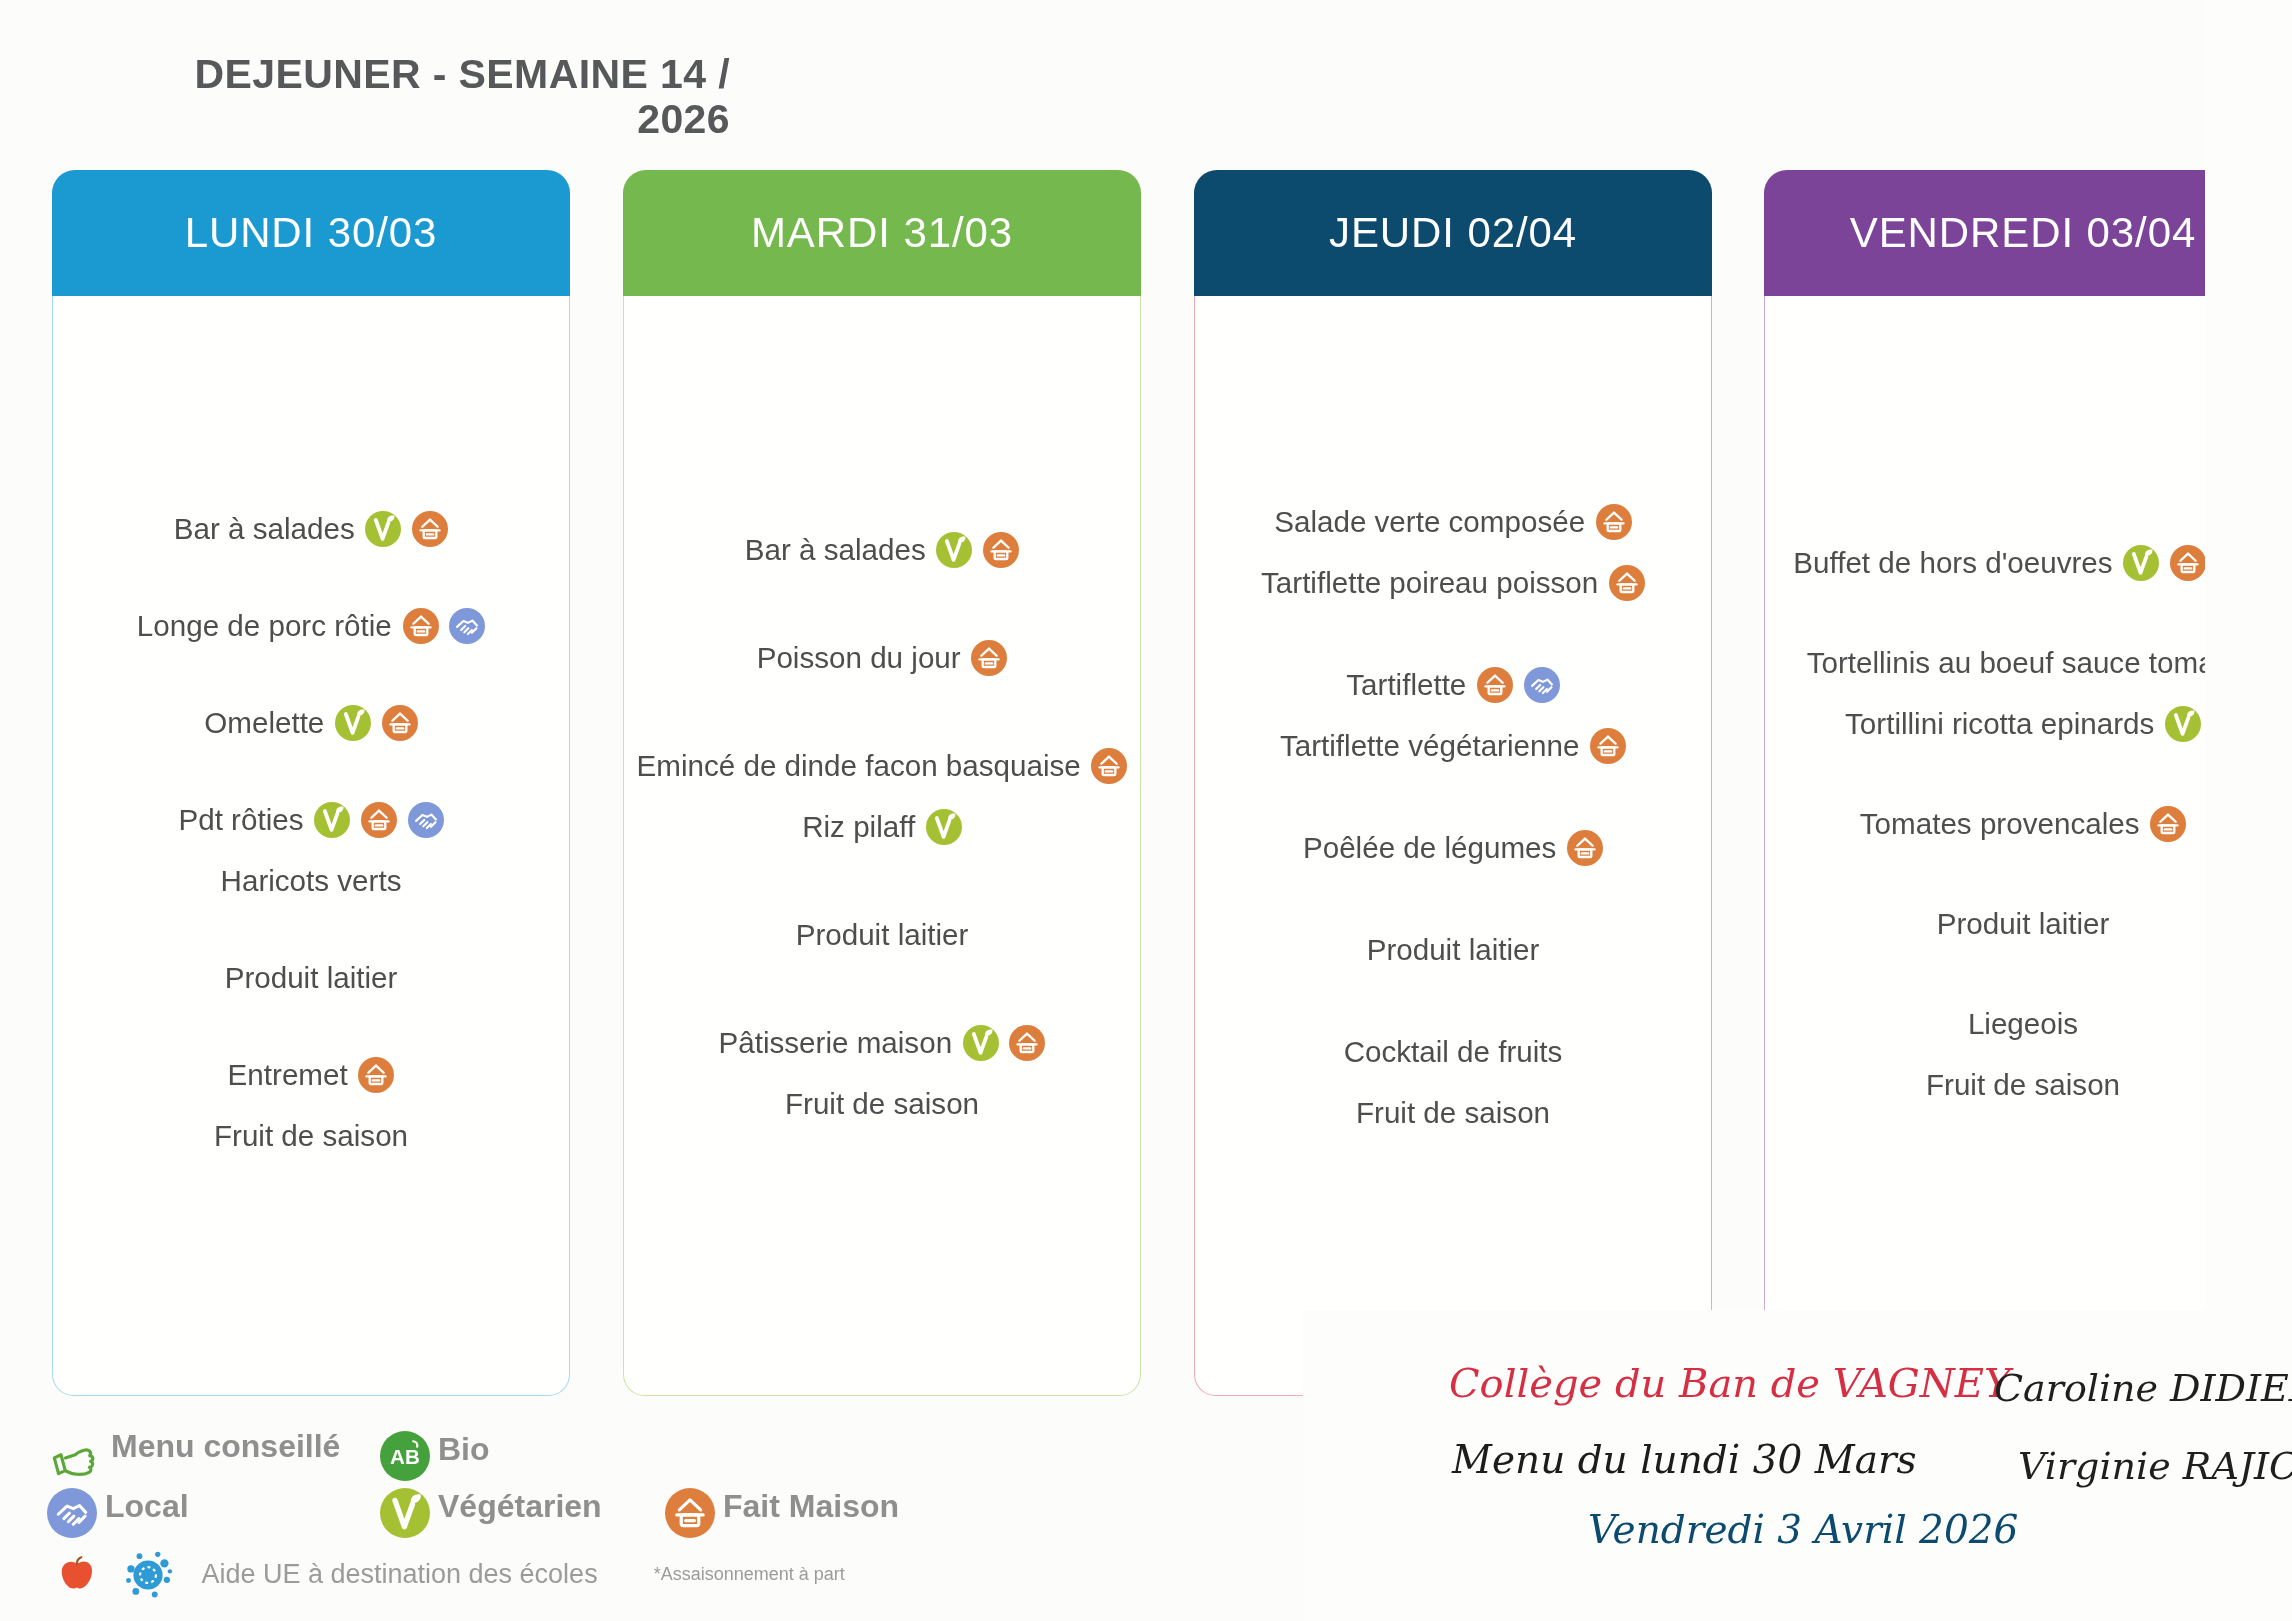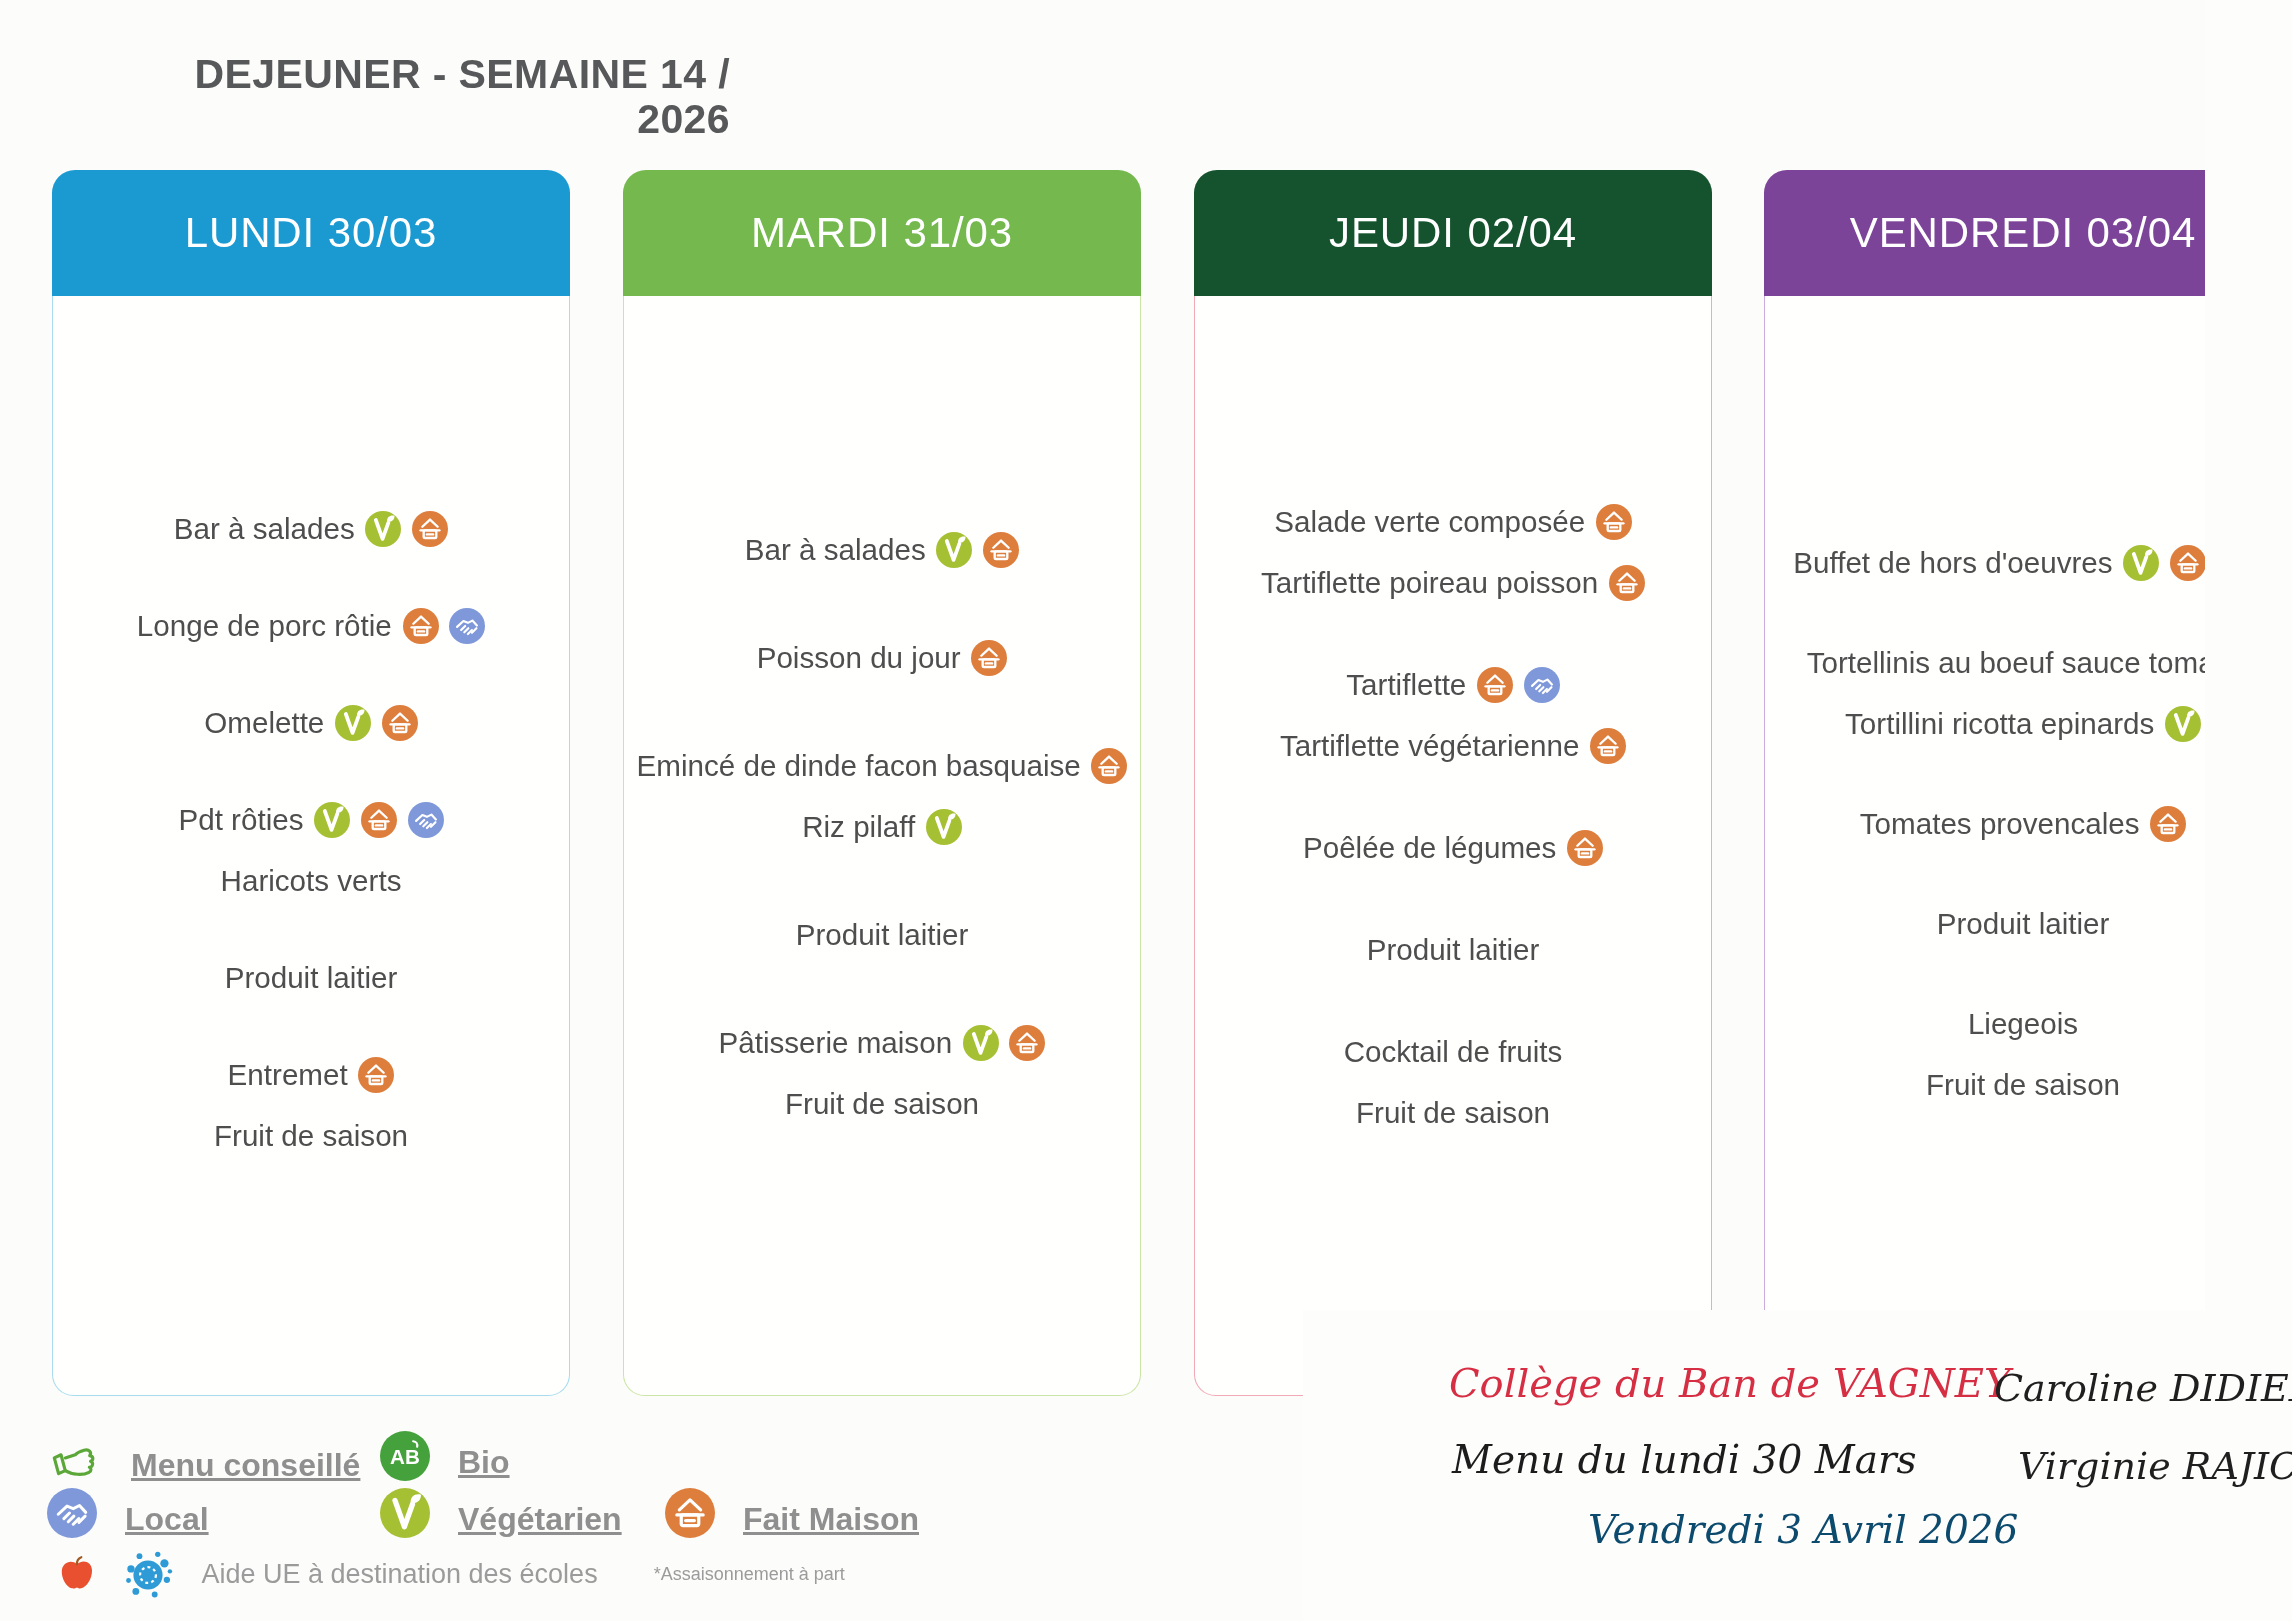--- a/index.html
+++ b/index.html
@@ -32,21 +32,21 @@
     font-size:29.6px;color:#4e4e4e;white-space:nowrap;
   }
   .badge{display:inline-flex;width:36px;height:36px;flex:none;}
   .badge svg{width:100%;height:100%;}
   
   .legend{position:absolute;left:47px;top:1427px;width:1057px;z-index:2;}
   .legend-row{display:grid;align-items:center;height:57px;}
   .row1{grid-template-columns:333px auto;}
   .row2{grid-template-columns:333px 285px auto;}
   .row3{display:flex;align-items:center;height:64px;margin-top:1.8px;}
-  .legend-entry{display:flex;align-items:flex-end;gap:28px;font-size:32px;font-weight:bold;color:#8f8f8f;text-decoration:underline;}
+  .legend-entry{display:flex;align-items:flex-start;gap:8px;font-size:32px;font-weight:bold;color:#8f8f8f;}
   .lg-badge{display:inline-flex;width:50px;height:50px;flex:none;}
   .lg-badge svg{width:100%;height:100%;}
   .lg-big{width:56px;height:56px;}
   .row3 .aide-label{font-size:27px;color:#9b9b9b;margin-left:25px;font-weight:normal;}
   .row3 .note-label{font-size:18px;color:#9b9b9b;margin-left:56px;font-weight:normal;}
   
   .footer{
     position:absolute;left:1303px;top:1310px;width:990px;height:312px;background:#fdfdfc;z-index:6;
     font-family:"DejaVu Serif",serif;font-style:italic;
   }
@@ -309,21 +309,21 @@
               </svg>
             </span>
           </div>
           <div class="menu-item">
             <span>Fruit de saison</span>
           </div>
         </div>
       </div>
   </section>
   <section class="day-col c2">
-    <header class="day-header" style="background: #14532d;">
+    <header class="day-header" style="background: #0c4a6e;">
       <span class="day-title">JEUDI 02/04</span>
     </header>
     <div class="day-body" style="border-color: rgb(242, 169, 182);">
         <div class="course-group">
           <div class="menu-item">
             <span>Salade verte composée</span>
             <span class="badge">
               <svg viewBox="0 0 40 40">
                 <circle cx="20" cy="20" r="20" fill="#dd7e3d"></circle>
                 <g stroke="#fff" stroke-width="2.6" fill="none" stroke-linecap="round" stroke-linejoin="round">

